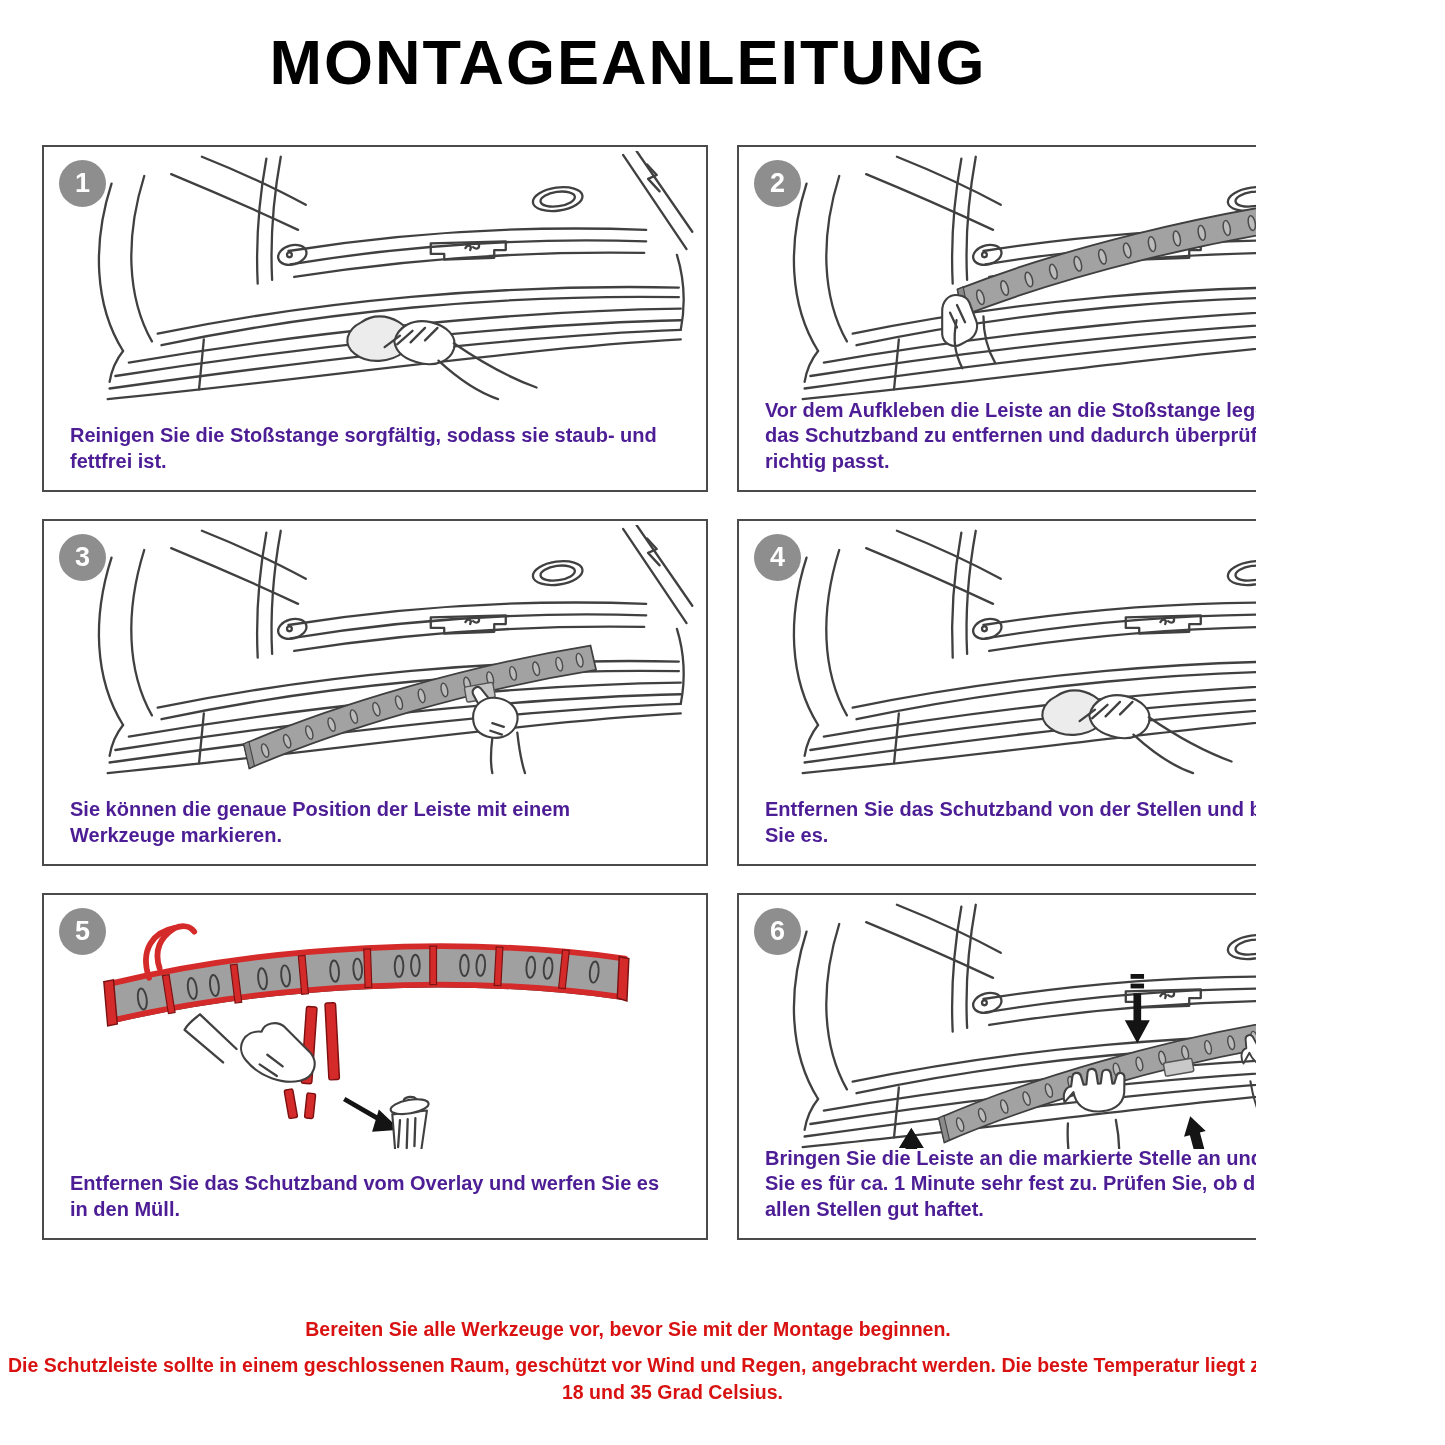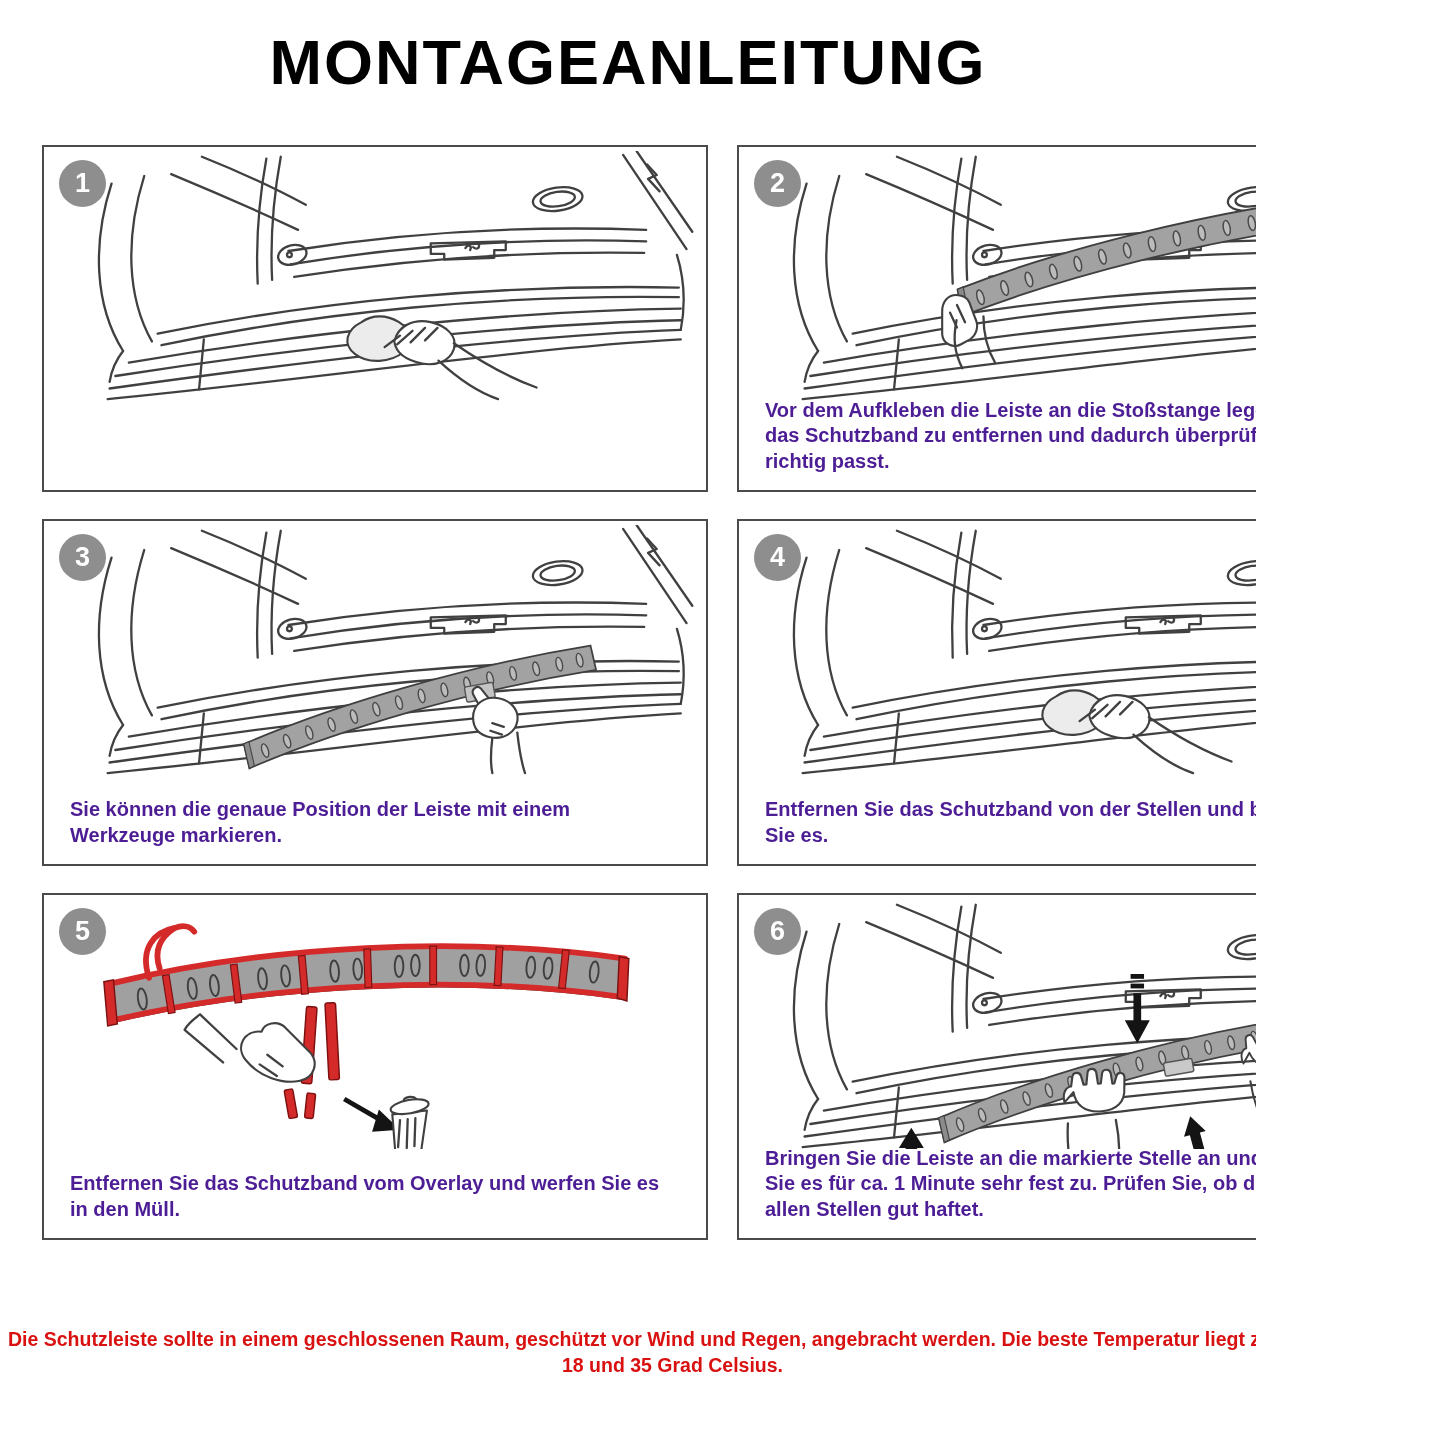--- a/index.html
+++ b/index.html
@@ -116,20 +116,21 @@
     <div class="panel">
       <div class="badge">1</div>
       <svg class="art" viewBox="0 0 660 260" preserveAspectRatio="xMidYMid meet">
         <g>
             <use href="#car-base"></use>
           </g>
         <g>
             <use href="#clean-hand"></use>
           </g>
       </svg>
+      <div class="caption">Reinigen Sie die Stoßstange sorgfältig, sodass sie staub- und fettfrei ist.</div>
     </div>
 
     <div class="panel">
       <div class="badge">2</div>
       <svg class="art" viewBox="0 0 660 260" preserveAspectRatio="xMidYMid meet">
         <g>
             <use href="#car-base"></use>
           </g>
         <g transform="translate(208,118) rotate(-11) scale(0.78)">
             <use href="#strip-band"></use>
@@ -275,16 +276,17 @@
         <g transform="translate(625,148) rotate(-32) scale(0.9)">
           <use href="#up-arrow"></use>
           </g>
       </svg>
       <div class="caption">Bringen Sie die Leiste an die markierte Stelle an und drücken Sie es für ca. 1 Minute sehr fest zu. Prüfen Sie, ob die Leiste an allen Stellen gut haftet.</div>
     </div>
 
   </div>
 
   <div class="footer">
+    <div class="line1">Bereiten Sie alle Werkzeuge vor, bevor Sie mit der Montage beginnen.</div>
     <div class="line2">Die Schutzleiste sollte in einem geschlossenen Raum, geschützt vor Wind und Regen, angebracht werden. Die beste Temperatur liegt zwischen 18 und 35 Grad Celsius.</div>
   </div>
 
 </div>
 
 </body></html>

